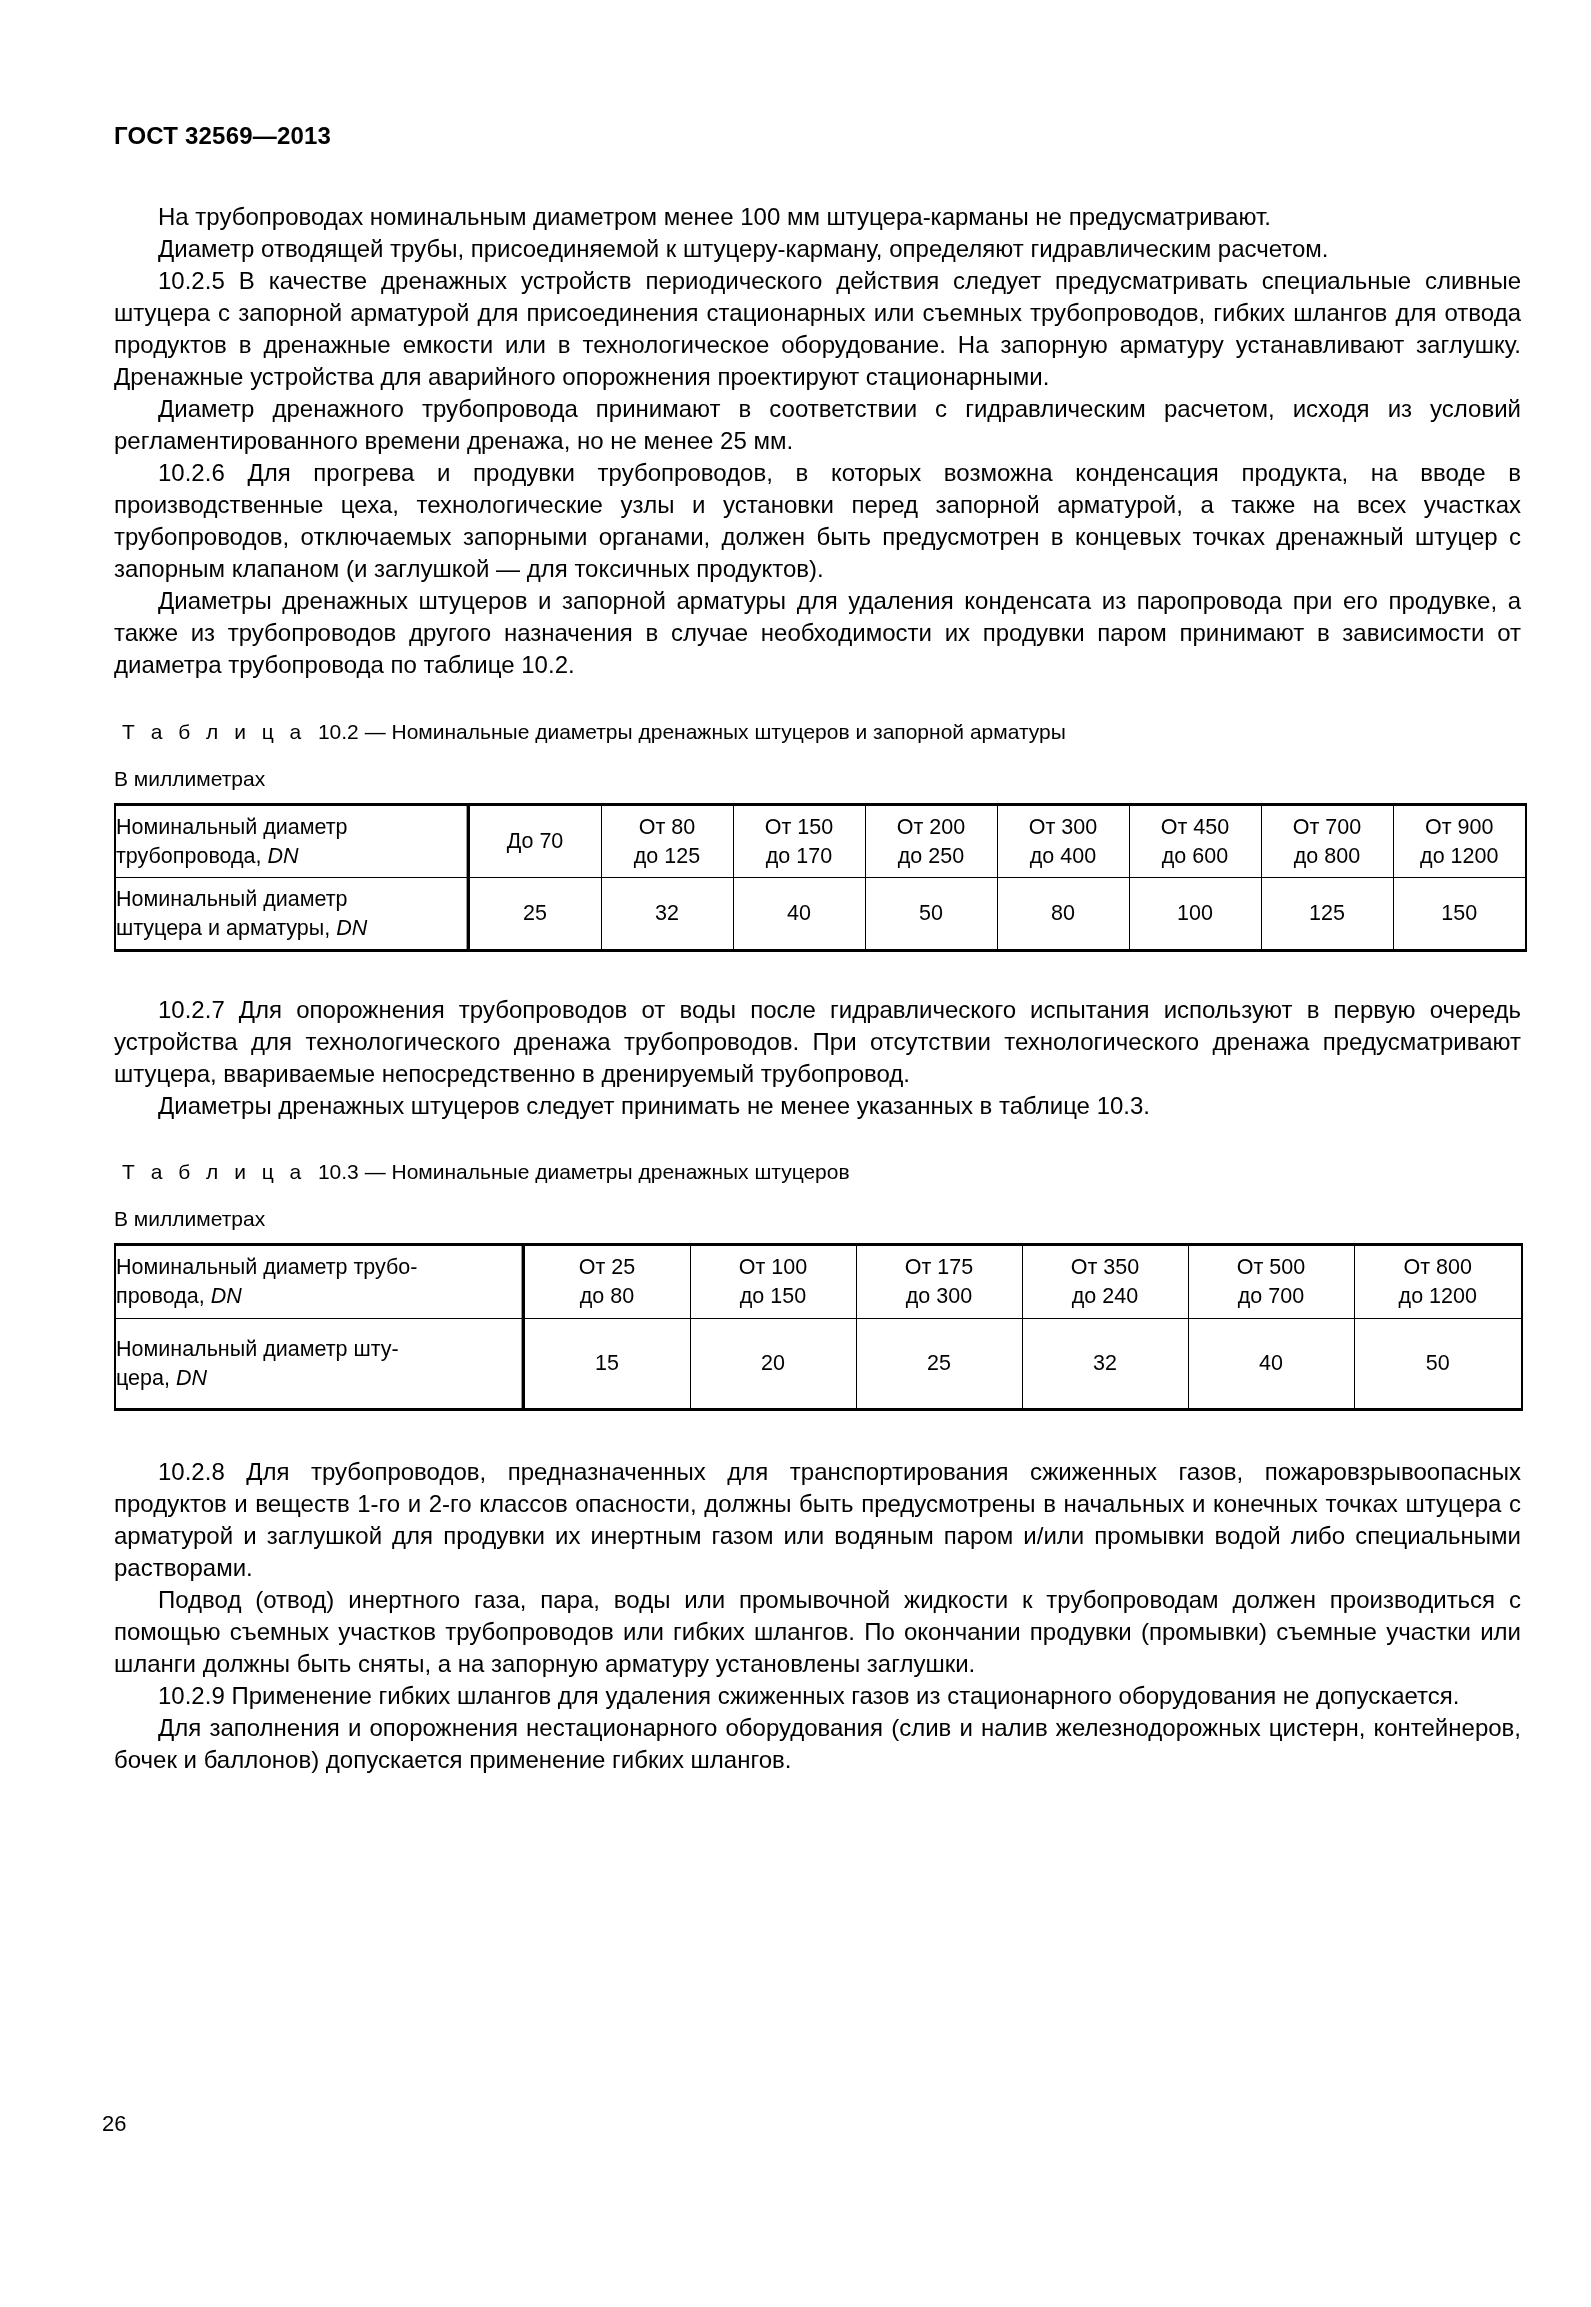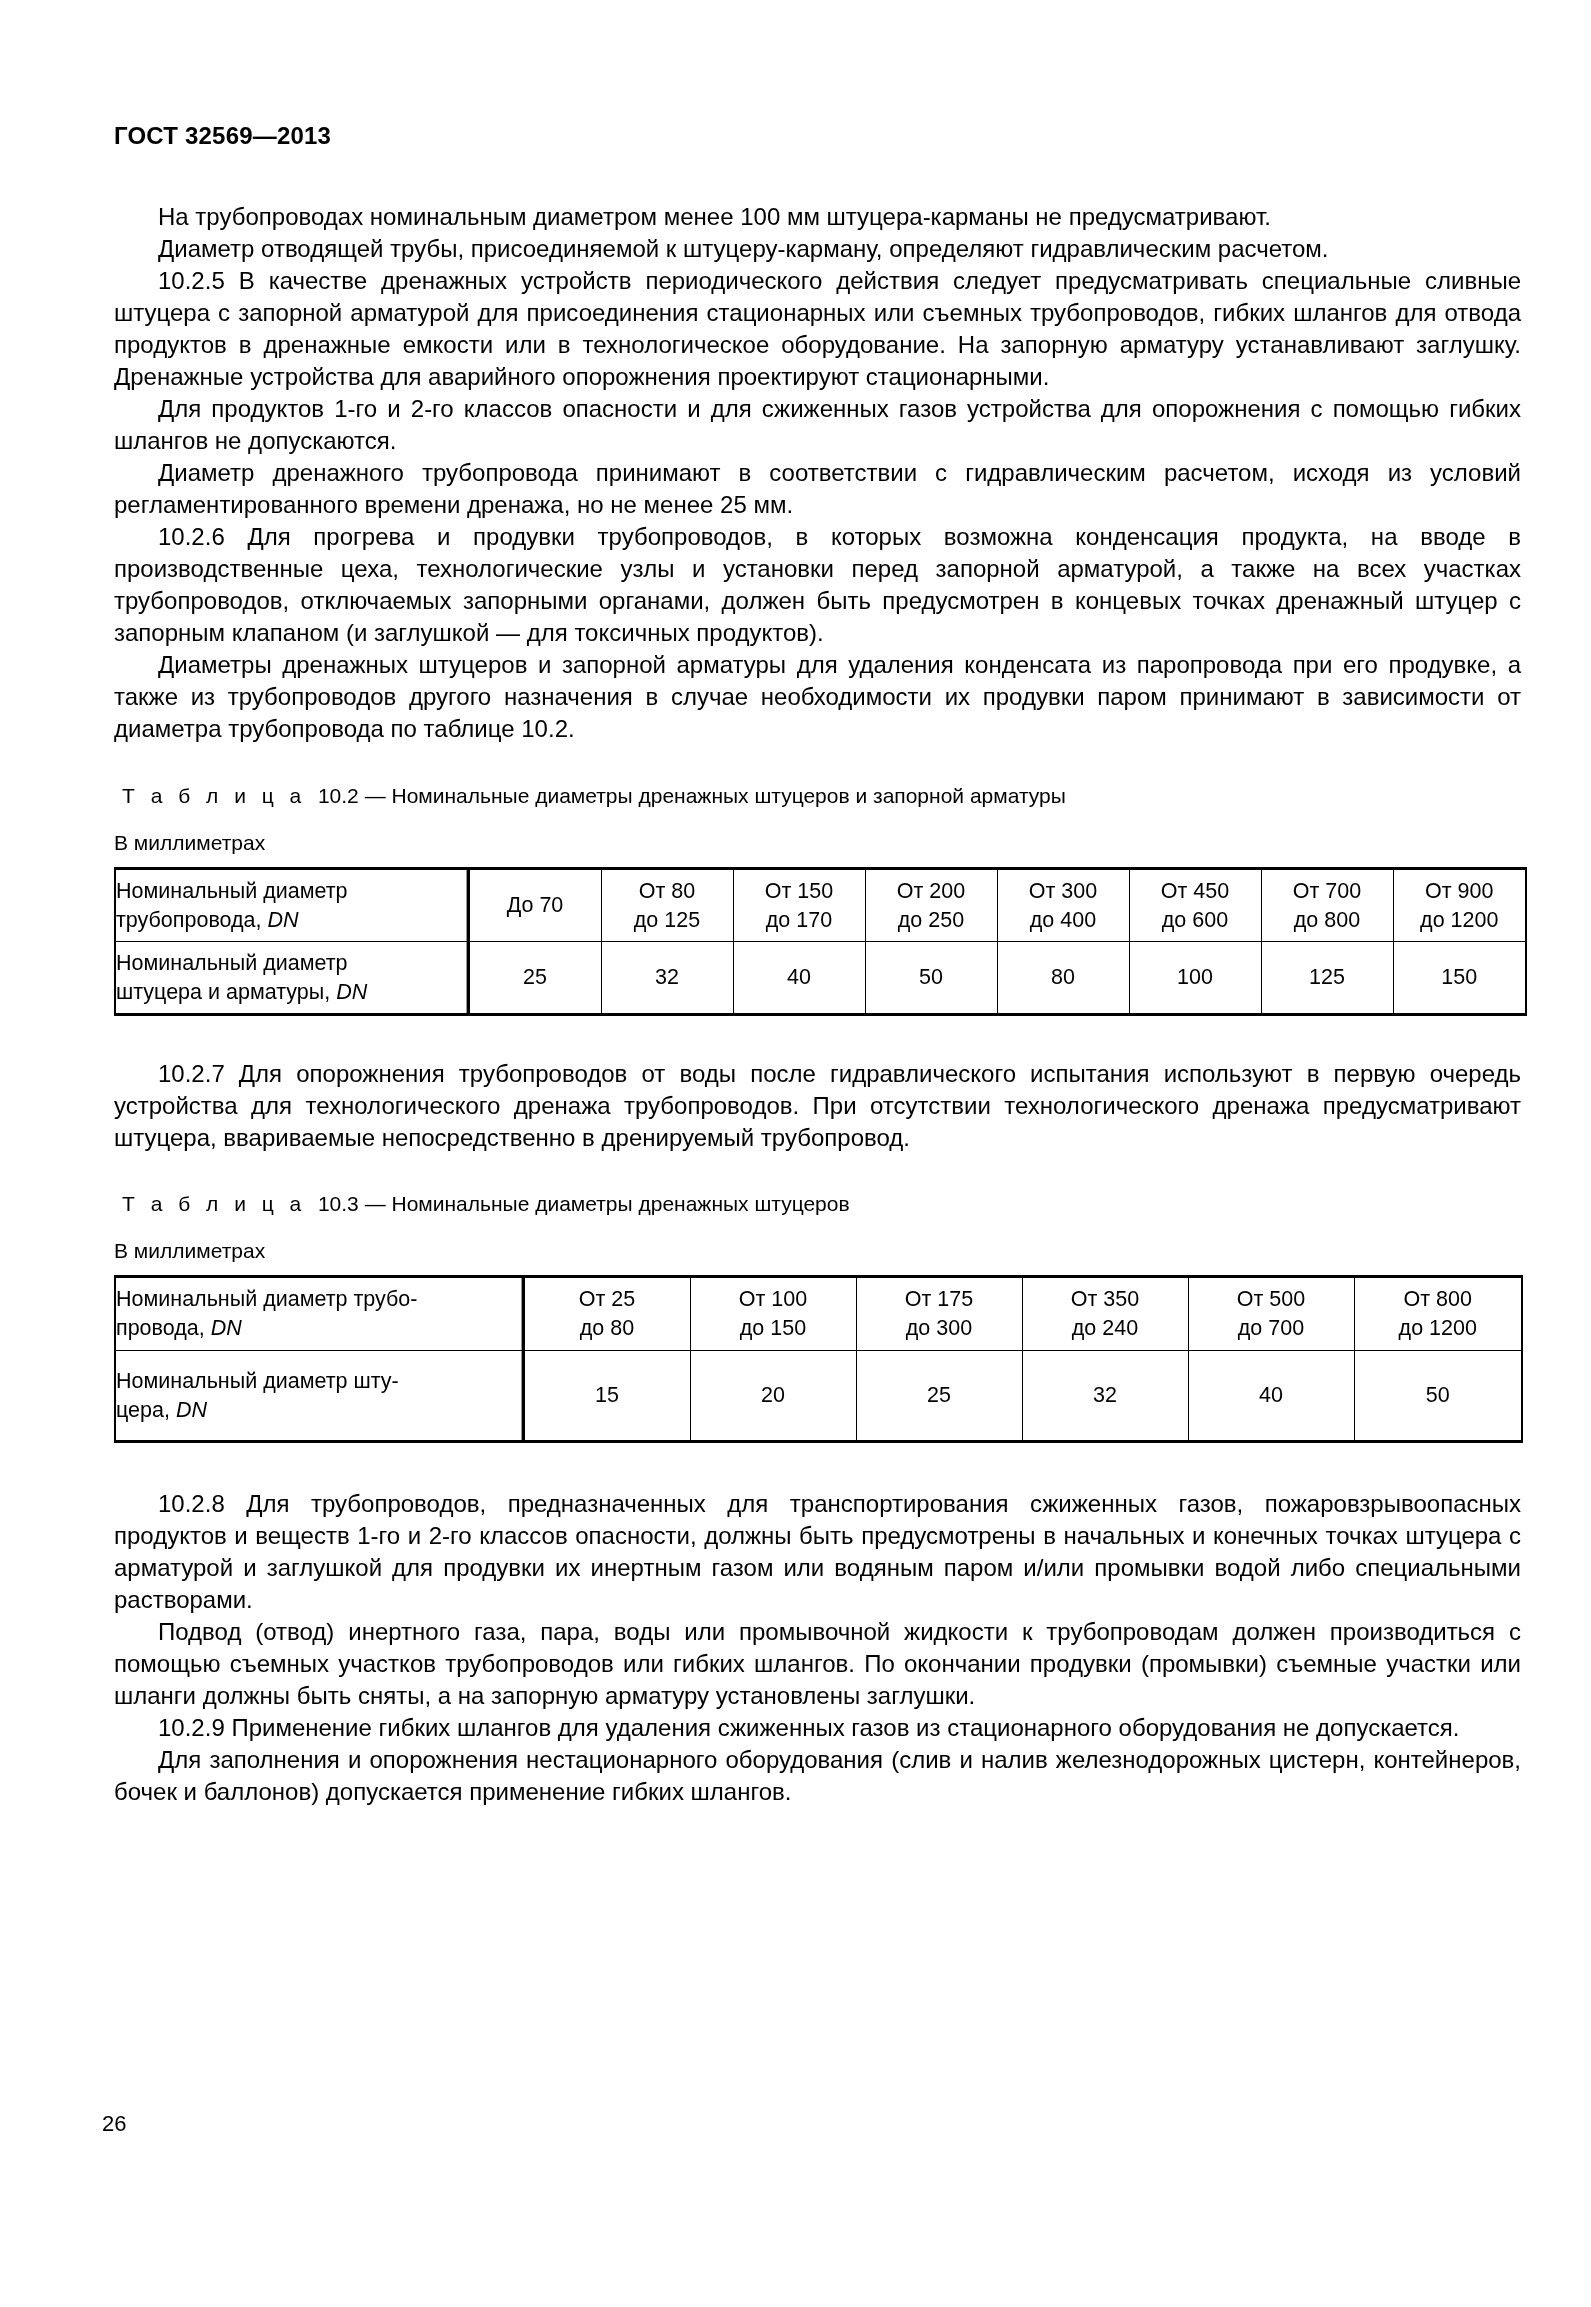--- a/index.html
+++ b/index.html
@@ -127,21 +127,20 @@
 
 <div class="page">
 
   <div class="doc-header">ГОСТ 32569—2013</div>
 
   <div class="content">
 
     <p class="para">На трубопроводах номинальным диаметром менее 100 мм штуцера-карманы не предусматривают.</p>
     <p class="para">Диаметр отводящей трубы, присоединяемой к штуцеру-карману, определяют гидравлическим расчетом.</p>
     <p class="para">10.2.5 В качестве дренажных устройств периодического действия следует предусматривать специальные сливные штуцера с запорной арматурой для присоединения стационарных или съемных трубопроводов, гибких шлангов для отвода продуктов в дренажные емкости или в технологическое оборудование. На запорную арматуру устанавливают заглушку. Дренажные устройства для аварийного опорожнения проектируют стационарными.</p>
-    <p class="para">Для продуктов 1-го и 2-го классов опасности и для сжиженных газов устройства для опорожнения с помощью гибких шлангов не допускаются.</p>
     <p class="para">Диаметр дренажного трубопровода принимают в соответствии с гидравлическим расчетом, исходя из условий регламентированного времени дренажа, но не менее 25 мм.</p>
     <p class="para">10.2.6 Для прогрева и продувки трубопроводов, в которых возможна конденсация продукта, на вводе в производственные цеха, технологические узлы и установки перед запорной арматурой, а также на всех участках трубопроводов, отключаемых запорными органами, должен быть предусмотрен в концевых точках дренажный штуцер с запорным клапаном (и заглушкой — для токсичных продуктов).</p>
     <p class="para">Диаметры дренажных штуцеров и запорной арматуры для удаления конденсата из паропровода при его продувке, а также из трубопроводов другого назначения в случае необходимости их продувки паром принимают в зависимости от диаметра трубопровода по таблице 10.2.</p>
 
     <div style="height:29px"></div>
     <p class="tbl-caption">
       <span class="tword">Т а б л и ц а</span><span>&nbsp;&nbsp;</span><span>10.2</span><span>&nbsp;</span><span>—</span><span>&nbsp;</span><span>Номинальные диаметры дренажных штуцеров и запорной арматуры</span>
     </p>
     <div style="height:12.3px"></div>
     <p class="units-line">В миллиметрах</p>
@@ -211,20 +210,21 @@
             <td class="val">100</td>
             <td class="val">125</td>
             <td class="val">150</td>
           </tr>
         </tbody>
       </table>
     </div>
 
     <div style="height:42px"></div>
     <p class="para">10.2.7 Для опорожнения трубопроводов от воды после гидравлического испытания используют в первую очередь устройства для технологического дренажа трубопроводов. При отсутствии технологического дренажа предусматривают штуцера, ввариваемые непосредственно в дренируемый трубопровод.</p>
+    <p class="para">Диаметры дренажных штуцеров следует принимать не менее указанных в таблице 10.3.</p>
 
     <div style="height:28px"></div>
     <p class="tbl-caption">
       <span class="tword">Т а б л и ц а</span><span>&nbsp;&nbsp;</span><span>10.3</span><span>&nbsp;</span><span>—</span><span>&nbsp;</span><span>Номинальные диаметры дренажных штуцеров</span>
     </p>
     <div style="height:12.3px"></div>
     <p class="units-line">В миллиметрах</p>
     <div style="height:10.8px"></div>
 
     <div class="tbl-wrap">

